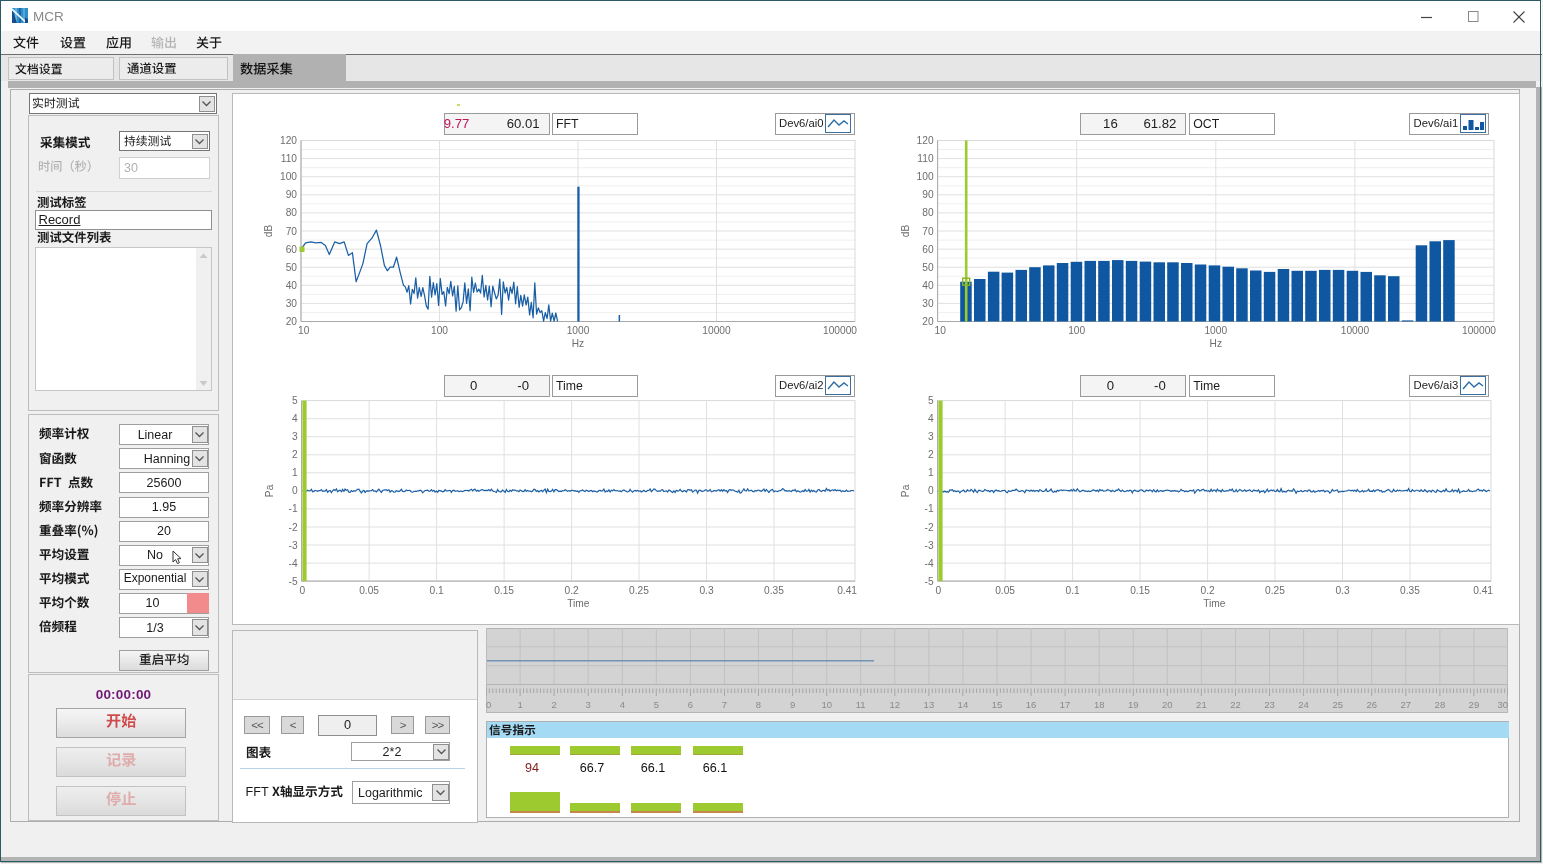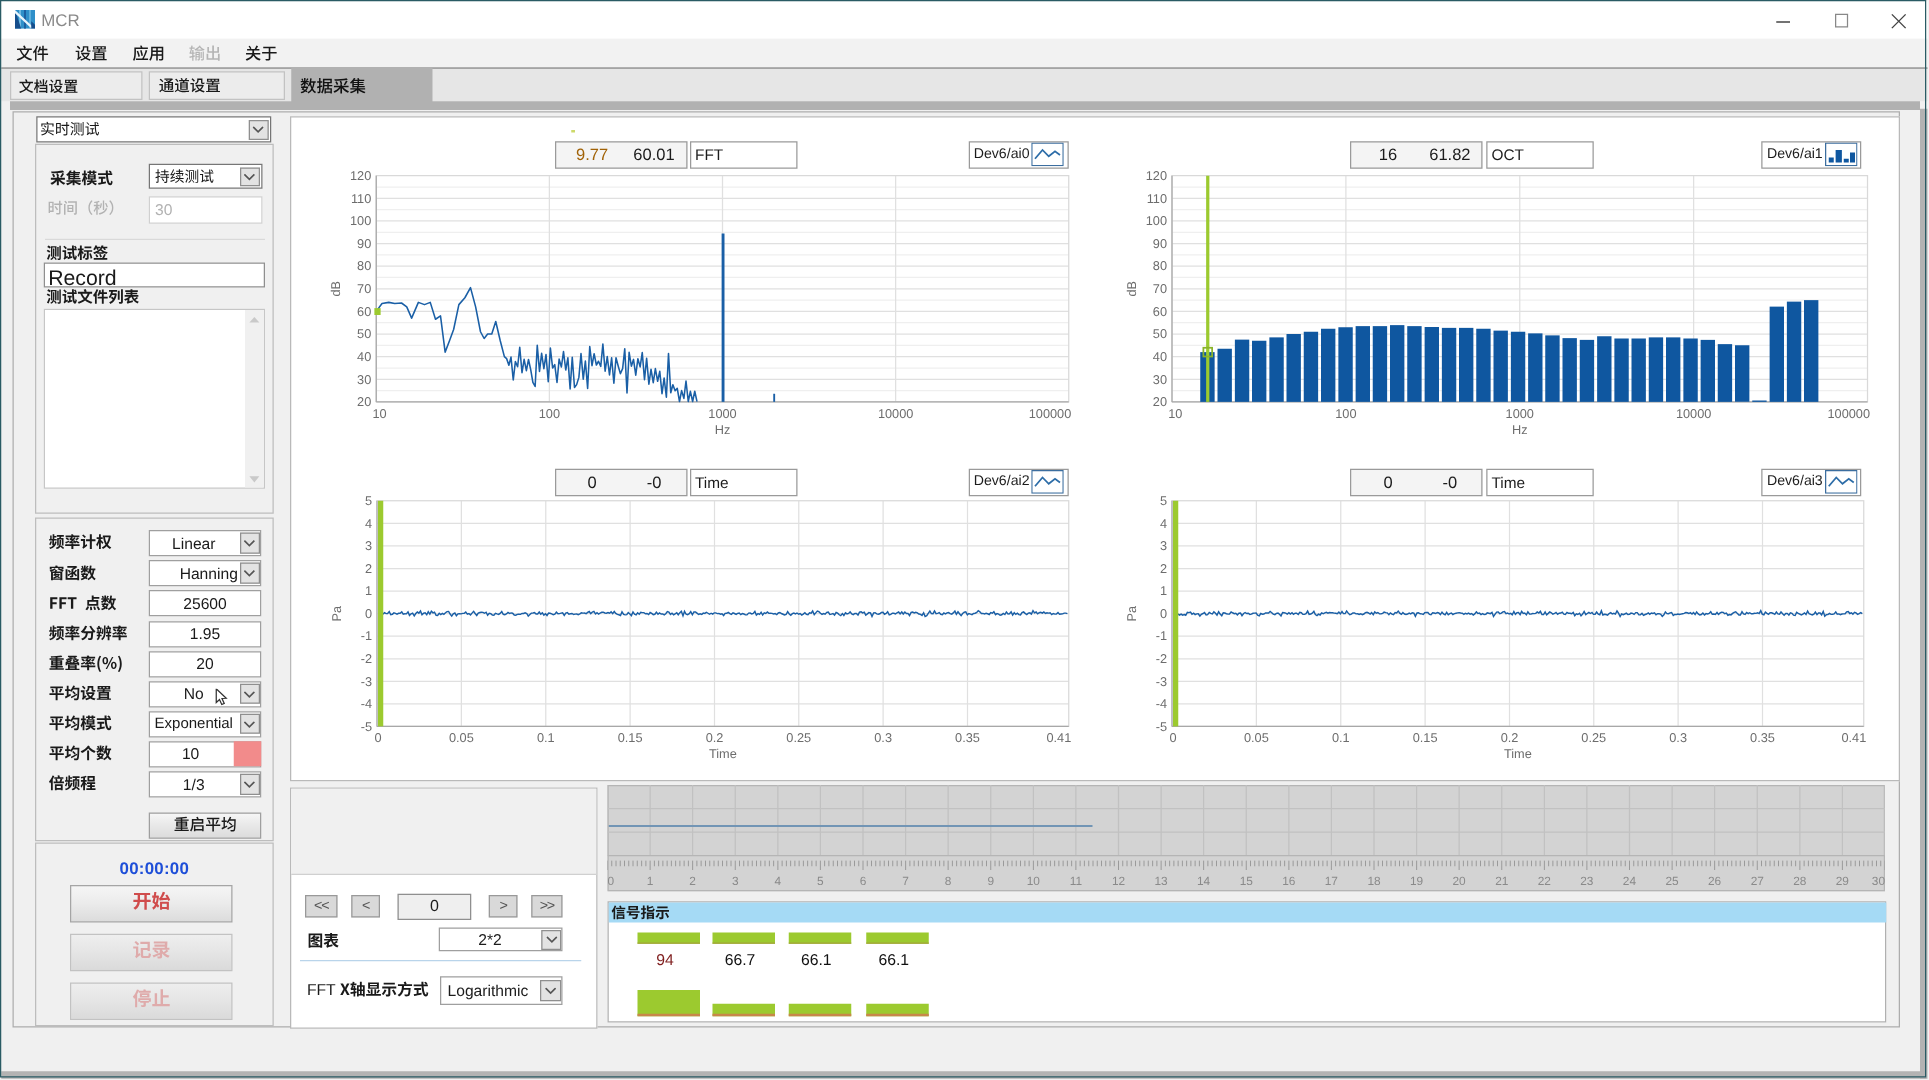--- a/index.html
+++ b/index.html
@@ -223,21 +223,21 @@
     <div style="position:absolute;left:36px;top:191px;width:176px;height:1px;background:#d9d9d9"></div>
     <svg style="position:absolute;left:36.5px;top:196px;overflow:visible" width="50" height="16">
       <g fill="#1a1a1a" transform="translate(0 10.91) scale(0.012400 -0.012400)">
         <use href="#b6d4b" x="0"></use>
         <use href="#b8bd5" x="1000"></use>
         <use href="#b6807" x="2000"></use>
         <use href="#b7b7e" x="3000"></use>
       </g>
     </svg>
     <div style="position:absolute;left:35px;top:210px;width:177px;height:20px;background:#fff;border:1px solid #8f8f8f"></div>
-    <div style="position:absolute;left:38.5px;top:212.5px;font-size:17px;color:#1a1a1a;white-space:nowrap;line-height:1.15;">Record</div>
+    <div style="position:absolute;left:38.5px;top:212.5px;font-size:13px;color:#1a1a1a;white-space:nowrap;line-height:1.15;text-decoration:underline;">Record</div>
     <svg style="position:absolute;left:36.5px;top:231px;overflow:visible" width="74" height="16">
       <g fill="#1a1a1a" transform="translate(0 10.91) scale(0.012400 -0.012400)">
         <use href="#b6d4b" x="0"></use>
         <use href="#b8bd5" x="1000"></use>
         <use href="#b6587" x="2000"></use>
         <use href="#b4ef6" x="3000"></use>
         <use href="#b5217" x="4000"></use>
         <use href="#b8868" x="5000"></use>
       </g>
     </svg>
@@ -367,21 +367,21 @@
     <div style="position:absolute;left:119px;top:649.5px;width:90px;height:21px;background:linear-gradient(#f6f6f6,#e9e9e9 45%,#dcdcdc);border:1px solid #9f9f9f"></div>
     <svg style="position:absolute;left:138.5px;top:652.5px;overflow:visible" width="50" height="16">
       <g fill="#1a1a1a" transform="translate(0 11.09) scale(0.012600 -0.012600)">
         <use href="#m91cd" x="0"></use>
         <use href="#m542f" x="1000"></use>
         <use href="#m5e73" x="2000"></use>
         <use href="#m5747" x="3000"></use>
       </g>
     </svg>
     <div style="position:absolute;left:28px;top:674px;width:191px;height:147px;border:1px solid #bdbdbd"></div>
-    <div style="position:absolute;left:28px;top:687px;width:191px;text-align:center;font-size:13.5px;color:#1d4ed8;white-space:nowrap;line-height:1.15;font-weight:bold;letter-spacing:.2px">00:00:00</div>
+    <div style="position:absolute;left:28px;top:687px;width:191px;text-align:center;font-size:13.5px;color:#701a75;white-space:nowrap;line-height:1.15;font-weight:bold;letter-spacing:.2px">00:00:00</div>
     <div style="position:absolute;left:56px;top:707.8px;width:130px;height:30px;background:linear-gradient(#f5f5f5,#ececec 45%,#dcdcdc);border:1px solid #a5a5a5"></div>
     <svg style="position:absolute;left:105.8px;top:713.3px;overflow:visible" width="30" height="20">
       <g fill="#d04c4c" transform="translate(0 13.38) scale(0.015200 -0.015200)">
         <use href="#b5f00" x="0"></use>
         <use href="#b59cb" x="1000"></use>
       </g>
     </svg>
     <div style="position:absolute;left:56px;top:746.8px;width:130px;height:30px;background:linear-gradient(#eeeeee,#e6e6e6 45%,#dadada);border:1px solid #c2c2c2"></div>
     <svg style="position:absolute;left:105.8px;top:752.3px;overflow:visible" width="30" height="20">
       <g fill="#dfabab" transform="translate(0 13.38) scale(0.015200 -0.015200)">
@@ -610,21 +610,21 @@
         <text x="1410.0" y="593.6" font-size="10.2" fill="#6d6d6d" text-anchor="middle">0.35</text>
         <text x="1493.0" y="593.6" font-size="10.2" fill="#6d6d6d" text-anchor="end">0.41</text>
         <text x="1214.3" y="606.6" font-size="10.2" fill="#6d6d6d" text-anchor="middle">Time</text>
         <text x="908.6" y="490.9" font-size="10.2" fill="#6d6d6d" text-anchor="middle" transform="rotate(-90 908.6 490.9)">Pa</text>
         <polyline points="938.6,490.9 939.9,491.5 941.1,490.8 942.4,491.3 943.6,492.1 944.9,491.3 946.1,492.1 947.4,491.6 948.6,492.2 949.9,489.9 951.1,490.1 952.4,489.7 953.6,491.4 954.9,490.6 956.1,491.7 957.4,491.1 958.6,491.0 959.9,492.8 961.1,491.4 962.4,490.8 963.6,490.0 964.9,491.9 966.1,491.7 967.4,489.9 968.6,490.7 969.9,491.1 971.1,489.4 972.4,490.6 973.6,492.1 974.9,489.4 976.1,491.3 977.4,492.6 978.6,490.3 979.9,490.4 981.1,491.0 982.4,491.3 983.6,491.2 984.9,489.5 986.1,490.2 987.4,490.9 988.6,490.6 989.9,491.9 991.1,490.6 992.4,490.5 993.6,492.5 994.9,490.8 996.1,490.0 997.4,490.8 998.6,490.6 999.9,491.5 1001.1,491.3 1002.4,490.6 1003.6,490.5 1004.9,490.4 1006.1,492.1 1007.4,492.7 1008.6,490.8 1009.9,491.4 1011.1,491.2 1012.4,490.4 1013.6,490.4 1014.9,490.4 1016.1,489.1 1017.4,490.2 1018.6,491.3 1019.9,491.7 1021.1,490.7 1022.4,490.5 1023.6,491.4 1024.8,492.7 1026.1,490.0 1027.3,490.2 1028.6,490.5 1029.8,491.3 1031.1,490.1 1032.3,491.3 1033.6,490.2 1034.8,491.4 1036.1,490.6 1037.3,490.5 1038.6,491.6 1039.8,489.8 1041.1,490.2 1042.3,491.5 1043.6,491.5 1044.8,491.0 1046.1,488.9 1047.3,491.5 1048.6,491.2 1049.8,490.5 1051.1,489.1 1052.3,491.6 1053.6,492.4 1054.8,491.3 1056.1,492.0 1057.3,490.3 1058.6,491.0 1059.8,490.3 1061.1,489.8 1062.3,490.5 1063.6,490.0 1064.8,490.2 1066.1,490.2 1067.3,490.5 1068.6,490.6 1069.8,491.0 1071.1,489.7 1072.3,491.1 1073.6,489.2 1074.8,490.9 1076.1,490.9 1077.3,488.8 1078.6,490.5 1079.8,491.8 1081.1,491.3 1082.3,490.4 1083.6,490.4 1084.8,491.1 1086.1,491.0 1087.3,491.6 1088.6,491.0 1089.8,491.7 1091.1,491.2 1092.3,490.2 1093.6,489.9 1094.8,490.4 1096.1,491.2 1097.3,490.1 1098.6,491.7 1099.8,489.5 1101.1,490.6 1102.3,490.0 1103.6,491.1 1104.8,491.0 1106.1,490.7 1107.3,489.7 1108.6,490.1 1109.8,490.3 1111.1,491.7 1112.3,490.3 1113.6,491.3 1114.8,491.7 1116.1,490.1 1117.3,490.4 1118.6,488.9 1119.8,490.5 1121.1,491.5 1122.3,490.0 1123.6,491.2 1124.8,491.6 1126.1,491.2 1127.3,490.5 1128.6,491.1 1129.8,490.2 1131.1,490.5 1132.3,493.0 1133.6,490.4 1134.8,490.2 1136.1,491.0 1137.3,491.1 1138.6,491.5 1139.8,490.2 1141.1,489.9 1142.3,490.0 1143.6,491.5 1144.8,491.8 1146.1,490.2 1147.3,490.4 1148.6,490.8 1149.8,490.0 1151.1,490.4 1152.3,491.7 1153.6,489.7 1154.8,491.2 1156.1,491.9 1157.3,489.9 1158.6,491.8 1159.8,490.9 1161.1,490.4 1162.3,491.6 1163.6,490.9 1164.8,490.6 1166.1,490.3 1167.3,490.1 1168.6,490.4 1169.8,490.6 1171.1,491.5 1172.3,490.6 1173.6,491.1 1174.8,490.5 1176.1,491.3 1177.3,490.8 1178.6,492.0 1179.8,491.1 1181.1,489.4 1182.3,490.7 1183.6,490.5 1184.8,491.7 1186.1,490.9 1187.3,491.6 1188.6,491.5 1189.8,490.3 1191.1,490.6 1192.3,490.9 1193.6,489.9 1194.8,493.2 1196.1,491.3 1197.3,489.7 1198.6,489.6 1199.8,491.0 1201.1,490.5 1202.3,489.5 1203.6,489.3 1204.8,490.9 1206.1,490.4 1207.3,491.2 1208.6,490.7 1209.8,491.8 1211.1,489.2 1212.3,491.4 1213.6,490.1 1214.8,490.0 1216.1,491.7 1217.3,489.1 1218.6,490.8 1219.8,490.5 1221.1,491.9 1222.3,489.5 1223.6,491.2 1224.8,491.3 1226.1,490.8 1227.3,490.9 1228.6,490.7 1229.8,489.5 1231.1,490.4 1232.3,489.1 1233.6,491.7 1234.8,491.7 1236.1,489.6 1237.3,491.9 1238.6,490.7 1239.8,489.5 1241.1,490.2 1242.3,491.4 1243.6,490.8 1244.8,489.9 1246.1,491.4 1247.3,490.6 1248.6,490.4 1249.8,489.7 1251.1,491.3 1252.3,491.6 1253.6,489.9 1254.8,490.6 1256.1,490.6 1257.3,491.0 1258.6,489.9 1259.8,492.6 1261.1,491.1 1262.3,491.6 1263.6,490.6 1264.8,492.7 1266.1,491.2 1267.3,489.2 1268.6,491.7 1269.8,490.8 1271.1,489.9 1272.3,490.8 1273.6,490.0 1274.8,491.5 1276.1,491.4 1277.3,489.6 1278.6,491.4 1279.8,491.8 1281.1,488.6 1282.3,492.0 1283.6,491.4 1284.8,491.6 1286.1,492.1 1287.3,490.8 1288.6,490.1 1289.8,491.2 1291.1,490.7 1292.3,491.3 1293.6,488.8 1294.8,490.5 1296.1,493.2 1297.3,491.2 1298.6,491.7 1299.8,491.2 1301.1,490.5 1302.3,491.6 1303.6,491.5 1304.8,490.5 1306.1,490.7 1307.3,491.5 1308.6,490.1 1309.8,490.1 1311.1,491.9 1312.3,491.9 1313.6,490.7 1314.8,492.3 1316.1,491.6 1317.3,491.2 1318.6,490.4 1319.8,491.5 1321.1,490.4 1322.3,490.8 1323.6,490.3 1324.8,491.9 1326.1,491.0 1327.3,490.9 1328.6,491.5 1329.8,493.1 1331.1,491.8 1332.3,489.5 1333.6,490.9 1334.8,491.0 1336.1,490.3 1337.3,490.0 1338.6,492.4 1339.8,491.6 1341.1,491.7 1342.3,491.2 1343.6,491.6 1344.8,491.3 1346.1,491.0 1347.3,490.7 1348.6,490.0 1349.8,490.2 1351.1,490.8 1352.3,490.1 1353.6,491.2 1354.8,490.0 1356.1,491.6 1357.3,489.6 1358.6,491.1 1359.8,492.0 1361.1,491.6 1362.3,490.4 1363.6,492.0 1364.8,490.9 1366.1,491.2 1367.3,490.8 1368.6,489.3 1369.8,491.4 1371.1,491.2 1372.3,491.5 1373.6,490.0 1374.8,491.6 1376.1,490.3 1377.3,489.8 1378.6,489.9 1379.8,491.0 1381.1,490.5 1382.3,492.2 1383.6,491.6 1384.8,491.9 1386.1,490.7 1387.3,489.9 1388.6,489.4 1389.8,490.7 1391.1,492.0 1392.3,492.0 1393.6,489.4 1394.8,491.1 1396.1,491.5 1397.3,490.0 1398.6,490.9 1399.8,490.2 1401.1,491.0 1402.3,491.0 1403.6,490.6 1404.8,490.7 1406.1,490.2 1407.3,490.9 1408.6,488.5 1409.8,491.3 1411.1,491.8 1412.3,489.7 1413.6,490.7 1414.8,491.4 1416.1,490.2 1417.3,490.2 1418.6,490.8 1419.8,491.5 1421.1,489.6 1422.3,491.1 1423.6,491.3 1424.8,489.6 1426.1,491.0 1427.3,492.2 1428.6,490.8 1429.8,490.7 1431.1,492.1 1432.3,490.3 1433.6,490.7 1434.8,492.1 1436.1,492.4 1437.3,489.9 1438.6,490.7 1439.8,491.3 1441.1,492.0 1442.3,491.3 1443.6,490.3 1444.8,491.6 1446.1,488.8 1447.3,491.0 1448.6,491.5 1449.8,491.9 1451.1,491.3 1452.3,489.6 1453.6,491.7 1454.8,490.4 1456.1,490.4 1457.3,491.9 1458.6,489.1 1459.8,492.9 1461.1,491.7 1462.3,491.7 1463.6,490.7 1464.8,491.5 1466.1,491.4 1467.3,491.1 1468.6,489.5 1469.8,491.3 1471.1,491.1 1472.3,491.7 1473.6,491.2 1474.8,491.1 1476.1,491.0 1477.3,489.5 1478.6,489.2 1479.8,490.8 1481.1,490.2 1482.3,491.3 1483.6,489.8 1484.8,490.3 1486.1,491.5 1487.3,490.9 1488.6,490.1 1489.8,490.9" fill="none" stroke="#1a5fa6" stroke-width="1.15"></polyline>
         <rect x="938.4" y="400.6" width="4.2" height="180.5" fill="#9cca2f"></rect>
       </g>
     </svg>
     <div style="position:absolute;left:456.5px;top:103.5px;width:3px;height:2px;background:#cdd96a"></div>
     <div style="position:absolute;left:443.7px;top:112.8px;width:106px;height:22px;background:#f4f4f4;border:1px solid #9a9a9a"></div>
-    <div style="position:absolute;left:443.7px;top:116.3px;width:60px;text-align:center;font-size:13.2px;color:#a16207;white-space:nowrap;line-height:1.15;">9.77</div>
+    <div style="position:absolute;left:443.7px;top:116.3px;width:60px;font-size:13.2px;color:#be185d;white-space:nowrap;line-height:1.15;">9.77</div>
     <div style="position:absolute;left:496.7px;top:116.3px;width:53px;text-align:center;font-size:13.2px;color:#1c1c1c;white-space:nowrap;line-height:1.15;">60.01</div>
     <div style="position:absolute;left:552px;top:112.8px;width:86px;height:22px;background:#fff;border:1px solid #9a9a9a"></div>
     <div style="position:absolute;left:556px;top:116.8px;font-size:12.3px;color:#1c1c1c;white-space:nowrap;line-height:1.15;">FFT</div>
     <div style="position:absolute;left:774.5px;top:112.8px;width:80px;height:22px;background:#fff;border:1px solid #9a9a9a"></div>
     <div style="position:absolute;left:779.0px;top:117.3px;font-size:11.3px;color:#1c1c1c;white-space:nowrap;line-height:1.15;">Dev6/ai0</div>
     <svg style="position:absolute;left:825.0px;top:114.3px" width="26" height="19">
       <rect x="0.5" y="0.5" width="25" height="18" fill="#fff" stroke="#3c6e9f"></rect>
       <polyline points="3,13 9,6 14,11 19,7 23,10" fill="none" stroke="#2d6da8" stroke-width="1.4"></polyline>
     </svg>
     <div style="position:absolute;left:1080.4px;top:112.8px;width:106px;height:22px;background:#f4f4f4;border:1px solid #9a9a9a"></div>

